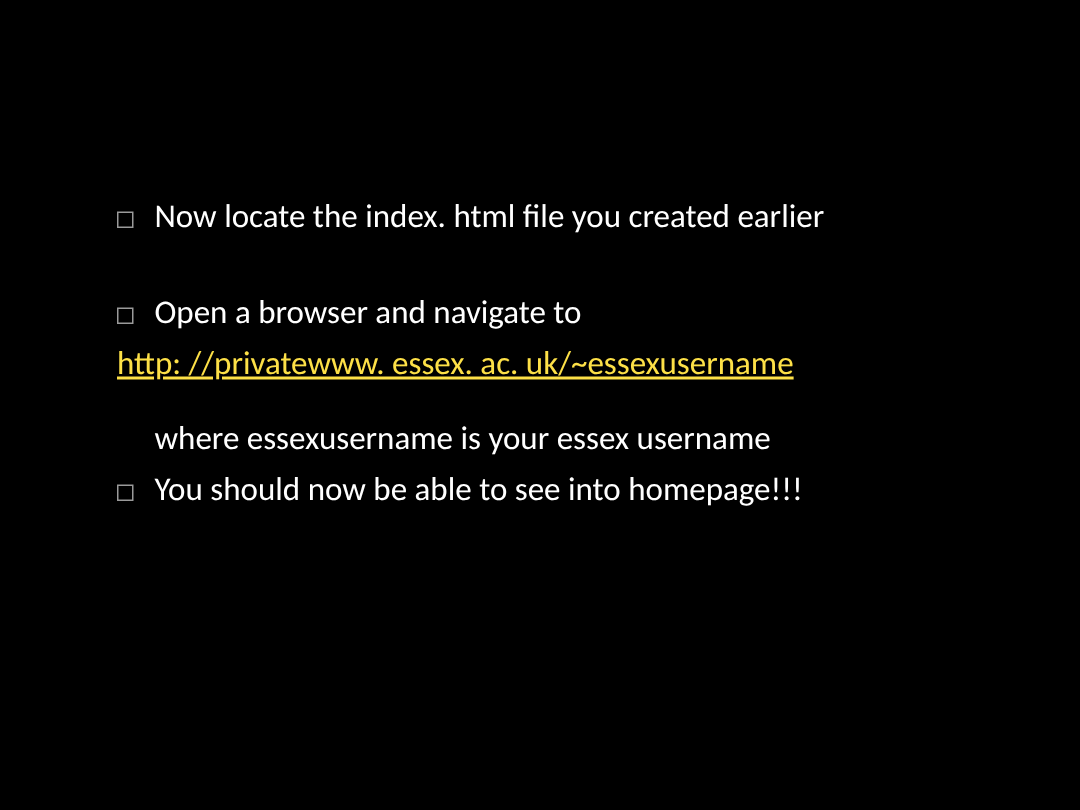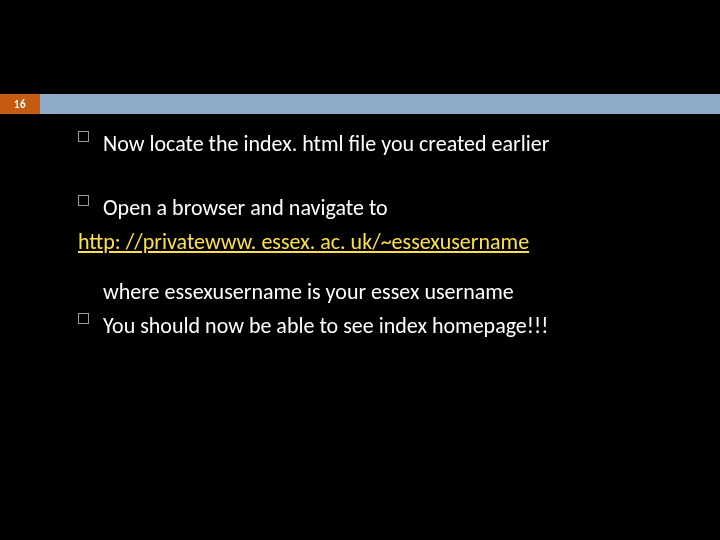--- a/index.html
+++ b/index.html
@@ -56,21 +56,21 @@
     position: absolute;
     top: 128px;
     left: 78px;
     right: 48px;
     color: #fff;
     font-size: 22px;
     line-height: 1.45;
   }
   .bullet-row {
     display: flex;
-    align-items: flex-start;
+    align-items: center;
     margin-bottom: 2px;
   }
   .bullet-box {
     display: inline-block;
     width: 11px;
     height: 11px;
     border: 1.5px solid #9a9a9a;
     margin-right: 14px;
     flex-shrink: 0;
     position: relative;
@@ -95,24 +95,20 @@
     margin-left: 25px;
     margin-top: 18px;
   }
 </style>
 </head>
 <body>
 
 <div class="slide">
 
 
-  <div class="accent-bar">
-    <div class="page-badge">16</div>
-    <div class="bar-fill"></div>
-  </div>
 
   <div class="content">
 
     <div class="bullet-row">
       <span class="bullet-box"></span>
       <span class="bullet-text">Now locate the index. html file you created earlier</span>
     </div>
 
 
     <div class="spacer"></div>
@@ -123,18 +119,18 @@
     </div>
 
     <div class="link-line">
       <span class="link-text">http: //privatewww. essex. ac. uk/~essexusername</span>
     </div>
 
     <div class="indent-line">where essexusername is your essex username</div>
 
     <div class="bullet-row" style="margin-top:2px;">
       <span class="bullet-box"></span>
-      <span class="bullet-text">You should now be able to see index homepage!!!</span>
+      <span class="bullet-text">You should now be able to see into homepage!!!</span>
     </div>
 
   </div>
 
 </div>
 
 </body></html>

